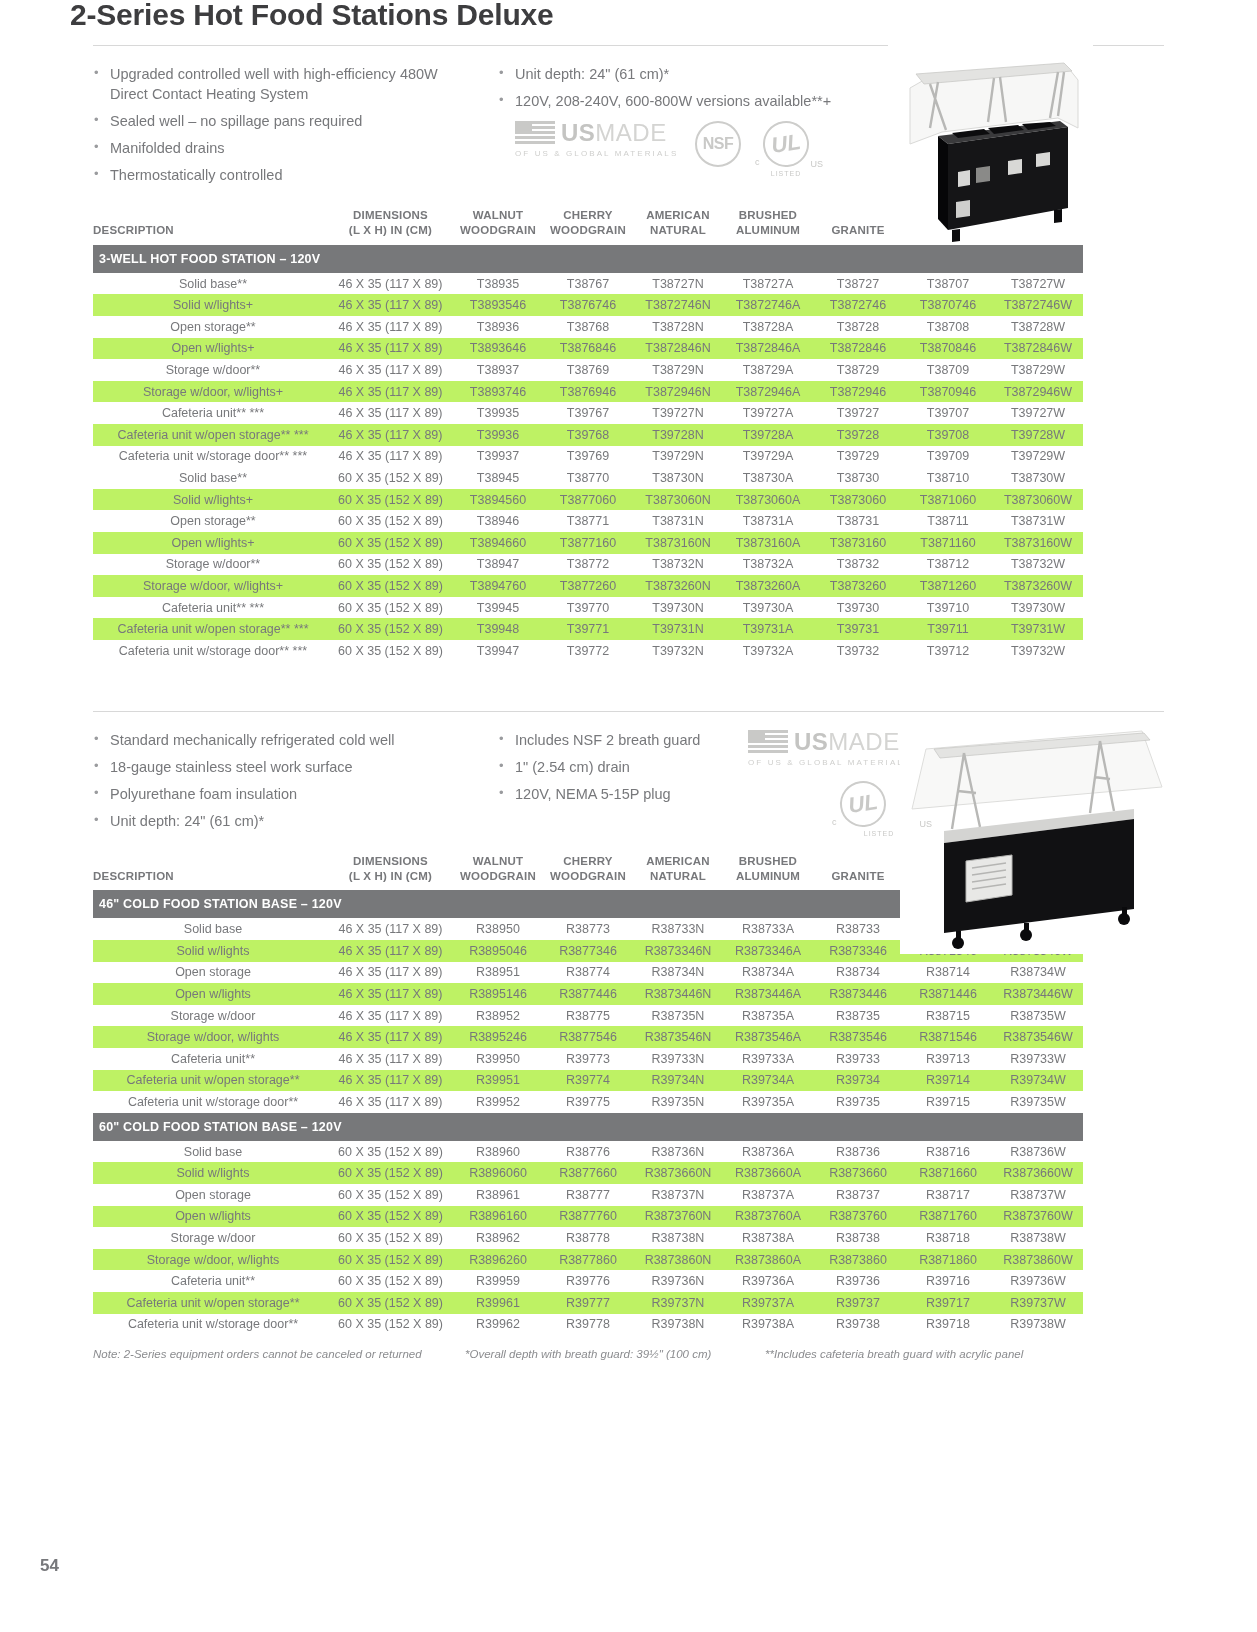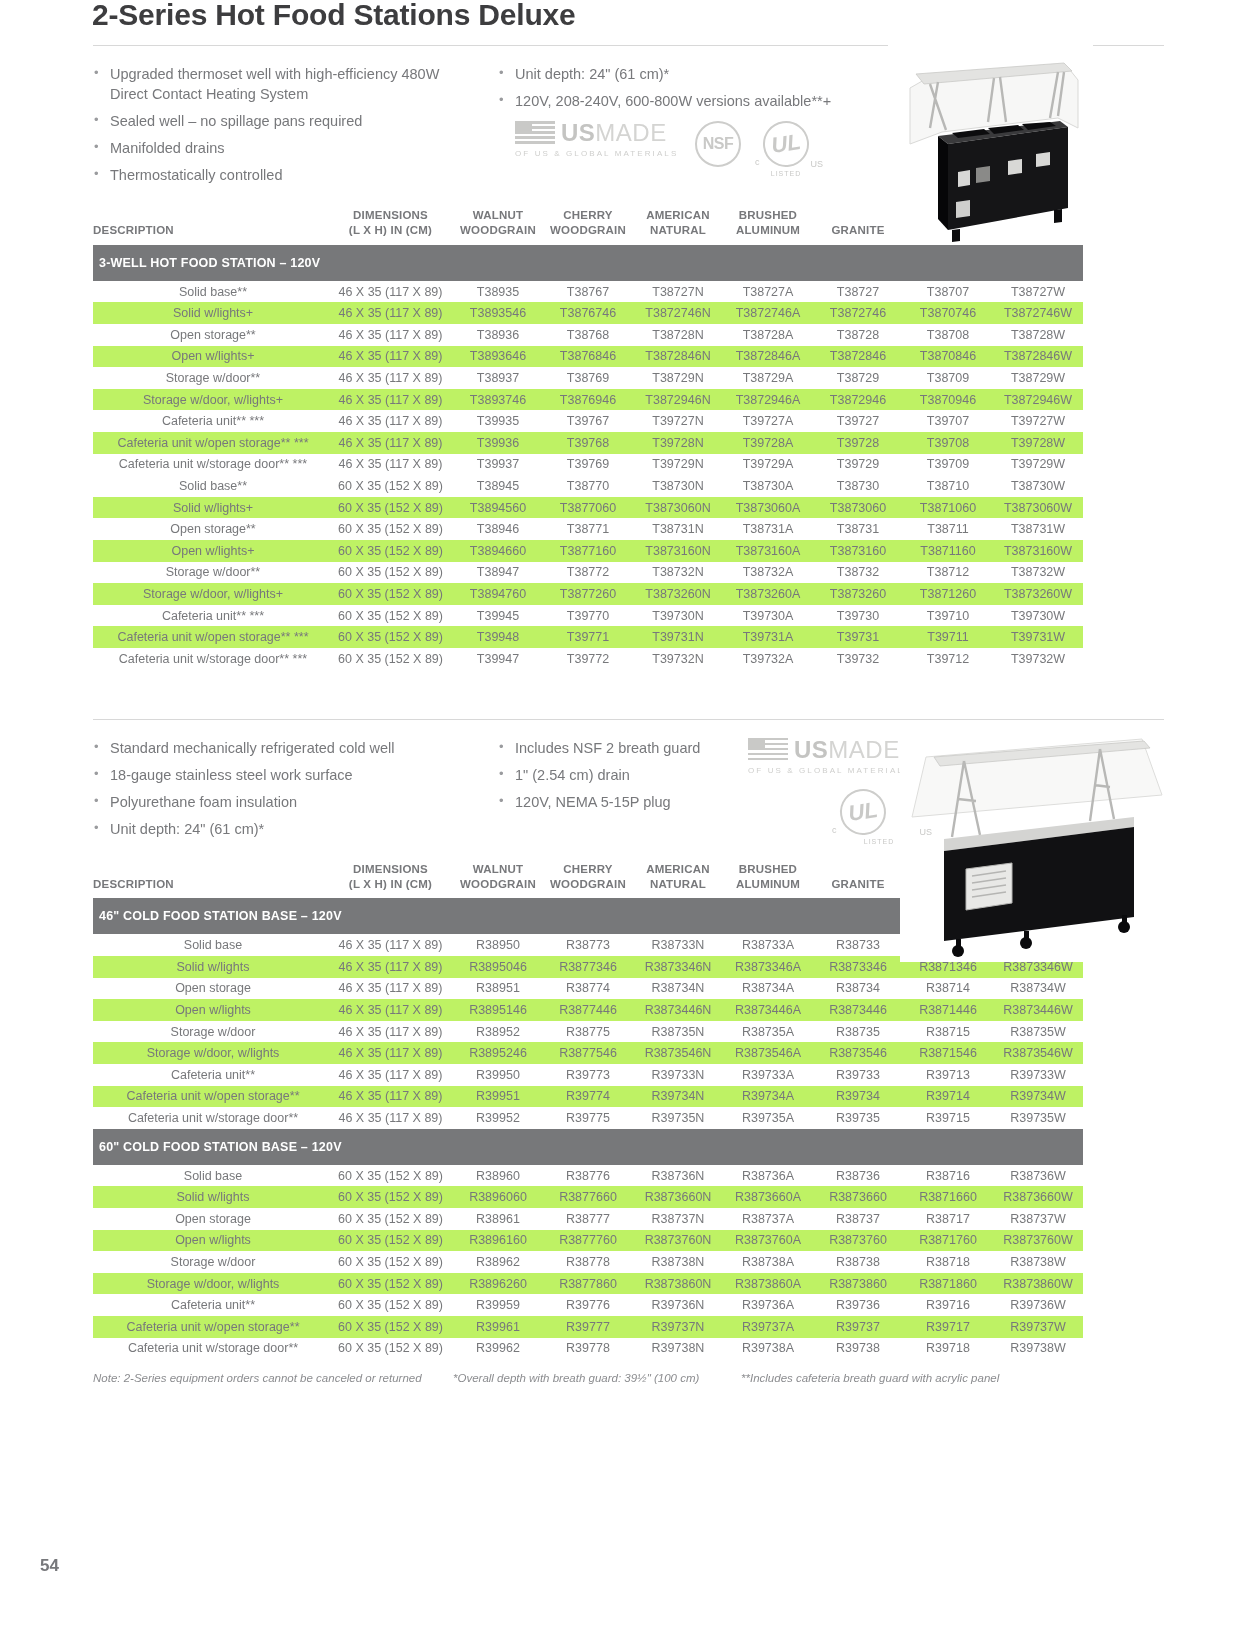--- a/index.html
+++ b/index.html
@@ -3,21 +3,21 @@
 <meta charset="utf-8">
 <style>
   * { box-sizing: border-box; margin: 0; padding: 0; }
   html,body { background:#ffffff; }
   body {
     width:1257px; height:1632px; position:relative; overflow:hidden;
     font-family:"Liberation Sans", sans-serif; color:#77787b;
   }
   .section { position:relative; }
   h1.title {
-    margin-left:92px; font-size:30px; font-weight:bold; color:#3d3d3f;
+    margin-left:70px; font-size:30px; font-weight:bold; color:#3d3d3f;
     letter-spacing:-0.2px; line-height:1;
   }
   .title-rule {
     margin:15px 0 0 93px; width:1071px; border:none;
     border-top:1px solid #d8d8d8; height:0;
   }
   .intro { margin:18px 0 0 93px; display:flex; }
   .intro .col-left  { width:372px; }
   .intro .col-right { width:400px; margin-left:33px; }
   ul.bullets { list-style:none; }
@@ -72,28 +72,28 @@
     font-size:11.5px; font-weight:bold; color:#77787b; letter-spacing:0.2px;
     vertical-align:bottom; padding-bottom:7px; white-space:pre-line;
     text-align:center; line-height:1.3;
   }
   table.spec th.c0 { text-align:left; }
   table.spec td { height:21.6px; text-align:center; white-space:nowrap; overflow:hidden; }
   table.spec td.c0 { text-align:center; padding-left:5px; }
   tr.alt { background:#bef264; }
   tr.secbar td {
     background:#77787a; color:#ffffff; font-weight:bold; font-size:12.5px;
-    text-align:left; padding-left:6px; letter-spacing:0.2px; height:36px;
+    text-align:left; padding-left:6px; letter-spacing:0.2px; height:28px;
   }
   
   .footnotes { margin:12px 0 0 93px; display:flex; font-style:italic; font-size:11.5px; color:#8b8c8f; }
   .footnotes .fcol-l { width:427px; }
   .footnotes div p { margin-bottom:3px; line-height:1.3; }
   .bottom-notes {
-    margin:13px 0 18px 93px; display:flex; font-style:italic; font-size:11.5px; color:#8b8c8f;
+    margin:13px 0 18px 93px; display:flex; font-style:italic; font-size:11.5px; color:#8b8c8f;gap:12px;
   }
   .bottom-notes span.n0 { width:360px; }
   .bottom-notes span.n1 { width:288px; }
   .page-number {
     position:absolute; left:40px; top:1556px; font-size:17px; font-weight:bold; color:#77787b;
   }
   #cold-section { margin-top:37px; }
   .svgart { display:block; }
 </style>
 </head>
@@ -127,21 +127,21 @@
       <polygon points="166,180 174,179 174,192 166,193" fill="#0c0c0e"></polygon>
     </svg>
   </div>
 
   <h1 class="title">2-Series Hot Food Stations Deluxe</h1>
   <hr class="title-rule">
 
   <div class="intro">
     <div class="col-left">
       <ul class="bullets" id="hot-bullets-left">
-          <li>Upgraded thermoset well with high-efficiency 480W Direct Contact Heating System</li>
+          <li>Upgraded controlled well with high-efficiency 480W Direct Contact Heating System</li>
           <li>Sealed well – no spillage pans required</li>
           <li>Manifolded drains</li>
           <li>Thermostatically controlled</li>
         </ul>
     </div>
     <div class="col-right">
       <ul class="bullets" id="hot-bullets-right">
           <li>Unit depth: 24" (61 cm)*</li>
           <li>120V, 208-240V, 600-800W versions available**+</li>
         </ul>

